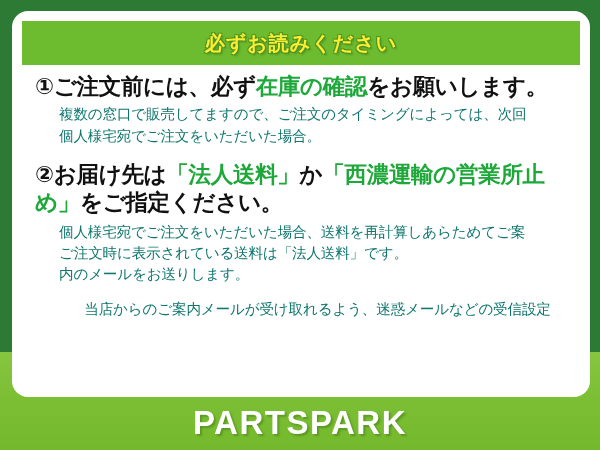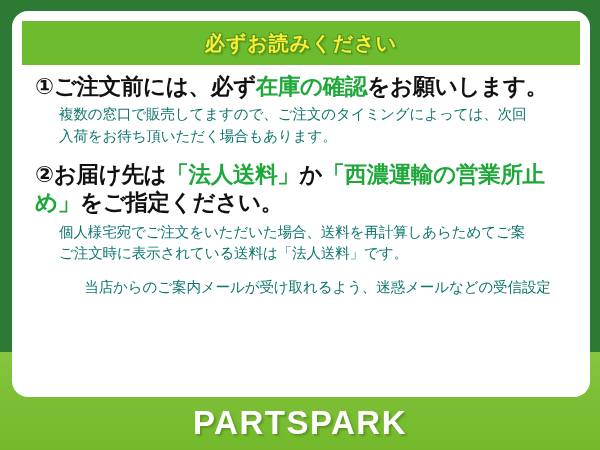--- a/index.html
+++ b/index.html
@@ -149,31 +149,32 @@
     </div>
 
     <div class="body">
 
       <div class="item item-1">
         <div class="item-heading">
           <span class="num">①</span><span>ご注文前には、必ず</span><span class="hl">在庫の確認</span><span>をお願いします。</span>
         </div>
         <div class="item-sub">
           <div>複数の窓口で販売してますので、ご注文のタイミングによっては、次回</div>
-          <div>入荷をお待ち頂いただく場合もあります。</div>
+          <div>個人様宅宛でご注文をいただいた場合。</div>
         </div>
       </div>
 
       <div class="item item-2">
         <div class="item-heading">
           <span class="num">②</span><span>お届け先は</span><span class="hl">「法人送料」</span><span>か</span><span class="hl">「西濃運輸の営業所止め」</span><span>をご指定ください。</span>
         </div>
         <div class="item-sub">
           <div>個人様宅宛でご注文をいただいた場合、送料を再計算しあらためてご案</div>
           <div>ご注文時に表示されている送料は「法人送料」です。</div>
+          <div>内のメールをお送りします。</div>
         </div>
       </div>
 
       <div class="item item-3">
         <div class="item-sub">
           <div>当店からのご案内メールが受け取れるよう、迷惑メールなどの受信設定</div>
 
         </div>
       </div>
 

